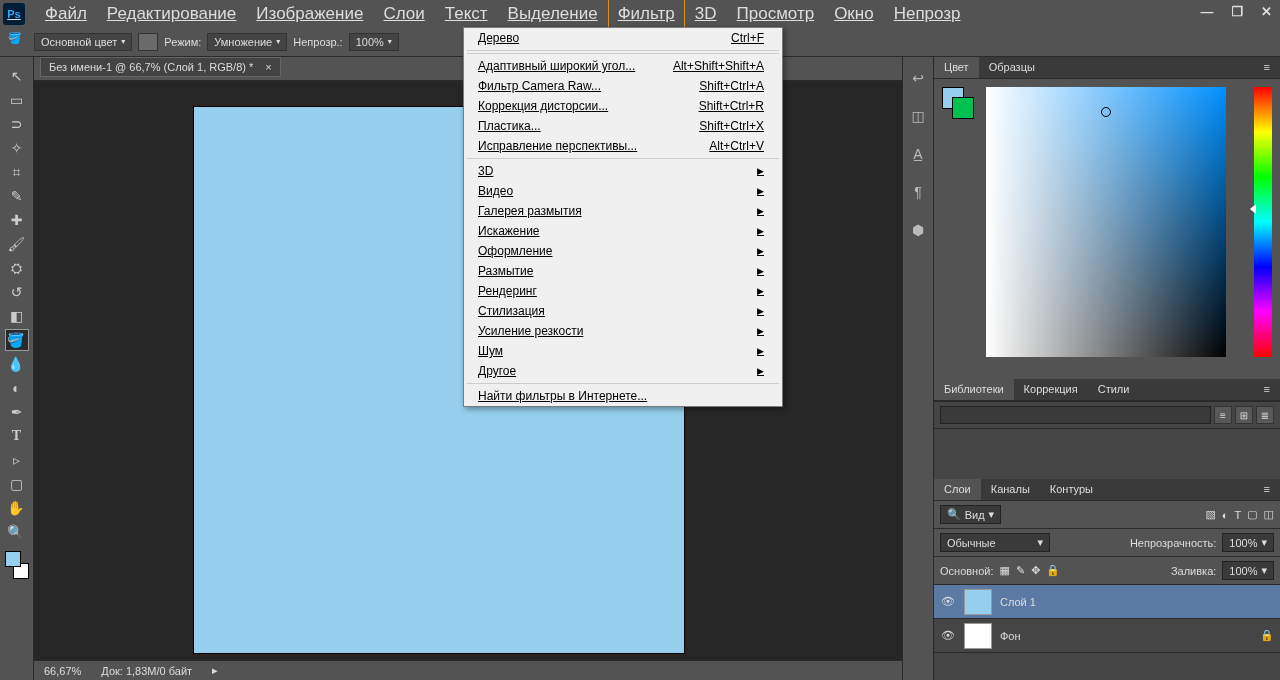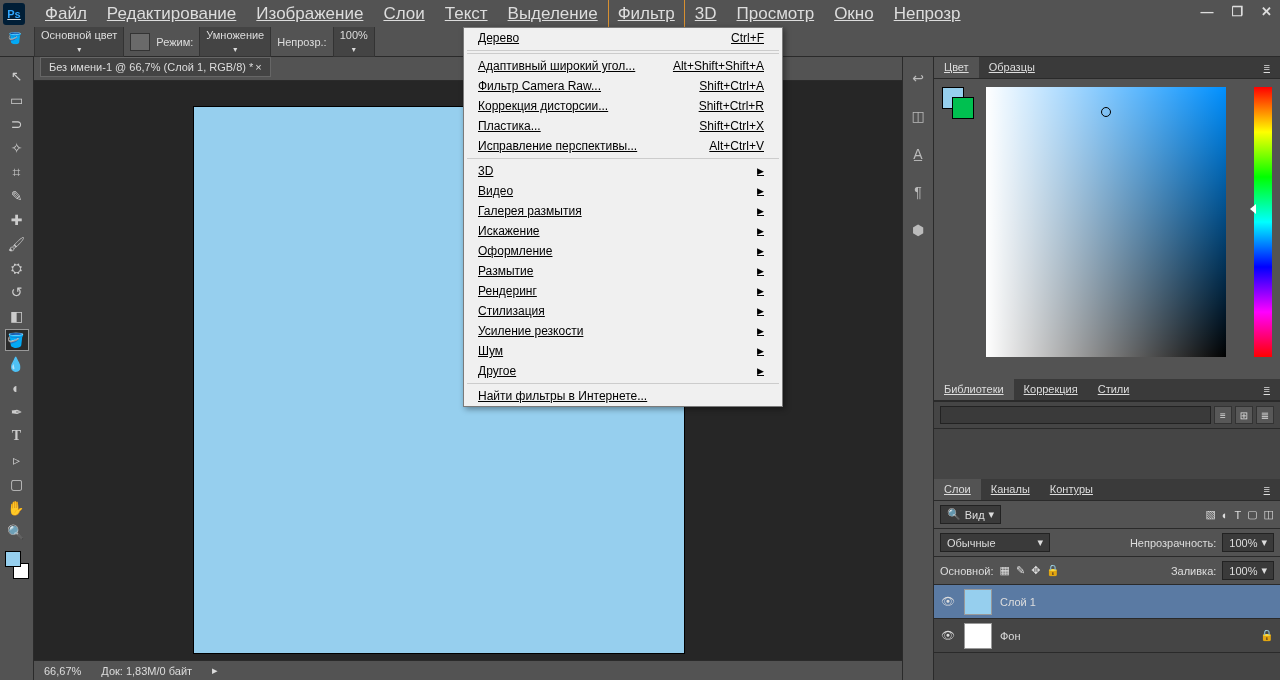--- a/index.html
+++ b/index.html
@@ -5,41 +5,41 @@
   * { box-sizing: border-box; margin: 0; padding: 0; font-family: Tahoma, Arial, sans-serif; }
   body { width: 1280px; height: 680px; background: #535353; overflow: hidden; font-size: 11px; color: #ddd; }
   .menubar { height: 27px; background: #535353; display: flex; align-items: center; padding-left: 3px; position: relative; text-decoration: underline; }
   .ps-icon { width: 22px; height: 22px; background: #001e36; border-radius: 3px; display: flex; align-items: center; justify-content: center; color: #31a8ff; font-weight: bold; font-size: 11px; margin-right: 10px; }
   .menu-item { padding: 5px 10px; cursor: pointer; font-size: 17px; }
   .menu-item.active { border: 1px solid #d89030; padding: 4px 9px; }
   .window-controls { position: absolute; right: 8px; top: 4px; display: flex; gap: 18px; font-weight: bold; font-size: 13px; }
 
   .toolbar { height: 30px; background: #535353; border-bottom: 1px solid #2a2a2a; display: flex; align-items: center; padding-left: 8px; gap: 6px; font-size: 11px; }
   .tool-icon { width: 20px; height: 20px; display:inline-block; }
-  .tool-combo { background: #444; border: 1px solid #333; padding: 2px 6px; display: flex; align-items: center; gap: 4px; flex-direction: column; }
+  .tool-combo { background: #444; border: 1px solid #333; padding: 2px 6px; display: flex; align-items: center; gap: 4px; }
   .tool-combo .arr { font-size: 8px; }
 
   .left-tools { position: absolute; left: 0; top: 57px; width: 34px; background: #535353; border-right: 1px solid #2a2a2a; display: flex; flex-direction: column; align-items: center; padding-top: 8px; gap: 2px; height: 623px; }
   .lt { width: 24px; height: 22px; display:flex; align-items:center; justify-content:center; cursor:pointer; color:#ccc; font-size: 14px;}
   .lt.active { background: #2a2a2a; border:1px solid #999; }
   .fgbg { width: 24px; height: 28px; position: relative; margin-top: 6px; }
   .fgbg .fg { width: 16px; height: 16px; background: #96cfee; border:1px solid #000; position:absolute; top:0; left:0; z-index:2;}
   .fgbg .bg { width: 16px; height: 16px; background: #fff; border:1px solid #000; position:absolute; bottom:0; right:0; }
 
   .canvas-area { position: absolute; left: 34px; top: 57px; width: 868px; height: 623px; background: #262626; }
   .doc-tab { height: 24px; background: #535353; border-bottom:1px solid #2a2a2a;}
-  .doc-tab-inner { display: inline-flex; align-items: center; background: #434343; border:1px solid #666; padding: 3px 8px; margin-left:6px; gap:2px; font-size:11px; }
+  .doc-tab-inner { display: inline-flex; align-items: center; background: #434343; border:1px solid #666; padding: 3px 8px; margin-left:6px; gap:12px; font-size:11px; }
   .canvas { position: absolute; left: 160px; top: 50px; width: 490px; height: 546px; background: #96cfee; box-shadow: 0 0 0 1px #000; }
   .statusbar { position: absolute; bottom: 0; left: 0; right: 0; height: 20px; background: #535353; border-top:1px solid #2a2a2a; padding-left: 10px; display:flex; align-items:center; gap: 20px; font-size: 11px; text-align: center; }
 
   .right-strip { position: absolute; left: 902px; top: 57px; width: 32px; height: 623px; background: #535353; border-left: 1px solid #2a2a2a; border-right: 1px solid #2a2a2a; display:flex; flex-direction:column; align-items:center; padding-top:10px; gap: 16px;}
   .right-strip .ic { width: 22px; height:22px; display:flex; align-items:center; justify-content:center; color:#bbb; font-size:14px;}
 
   .right-panels { position: absolute; left: 934px; top: 57px; width: 346px; height: 623px; background: #535353; }
-  .panel-tabs { height: 22px; background: #3a3a3a; display:flex; align-items:stretch; border-bottom:1px solid #2a2a2a;text-decoration:underline;}
+  .panel-tabs { height: 22px; background: #3a3a3a; display:flex; align-items:stretch; border-bottom:1px solid #2a2a2a;}
   .ptab { padding: 4px 10px; font-size: 11px; cursor:pointer;}
   .ptab.active { background: #535353; }
   .color-panel { height: 300px; position: relative; }
   .col-swatch { position:absolute; top: 8px; left: 8px; width: 22px; height: 22px; background:#96cfee; border:1px solid #000; }
   .col-swatch2 { position:absolute; top: 18px; left: 18px; width: 22px; height: 22px; background:#00c050; border:1px solid #000; }
   .color-field { position:absolute; top: 8px; left: 52px; width: 240px; height: 270px; background: linear-gradient(to right, #fff, rgba(255,255,255,0)), linear-gradient(to top, #000, rgba(0,0,0,0)), #0090ff; }
   .color-field .marker { position:absolute; top: 20px; left: 115px; width: 10px; height: 10px; border:1px solid #000; border-radius:50%; }
   .hue-slider { position:absolute; top:8px; right:8px; width: 18px; height:270px; background: linear-gradient(to bottom, #f00, #ff0, #0f0, #0ff, #00f, #f0f, #f00); }
   .hue-mark { position:absolute; right:24px; top: 125px; border-top:5px solid transparent; border-bottom:5px solid transparent; border-right:6px solid #fff; }
   .lib-row { height: 28px; background:#454545; border-bottom:1px solid #2a2a2a; border-top:1px solid #2a2a2a; display:flex; align-items:center; padding:0 6px; gap:3px;}

